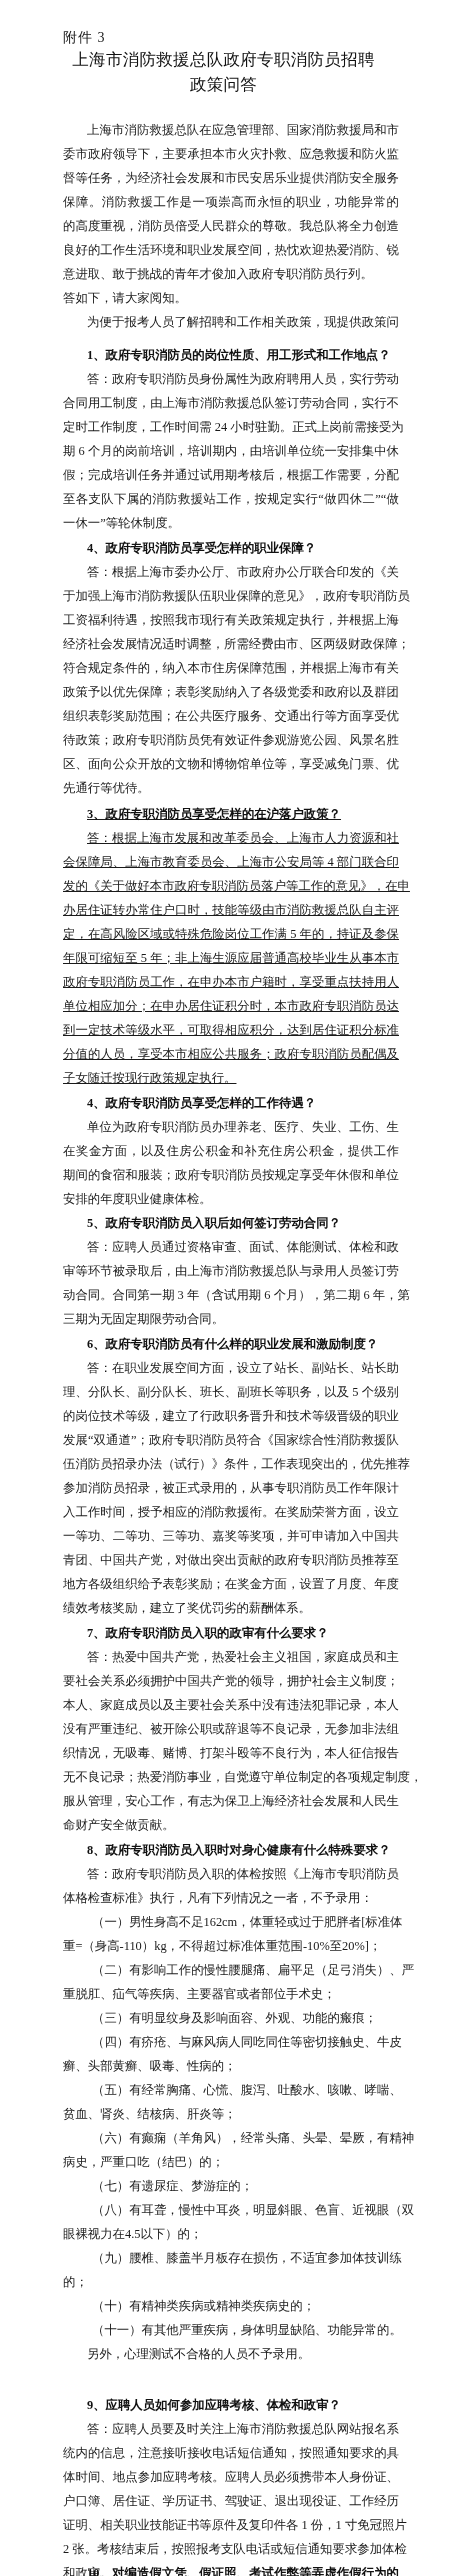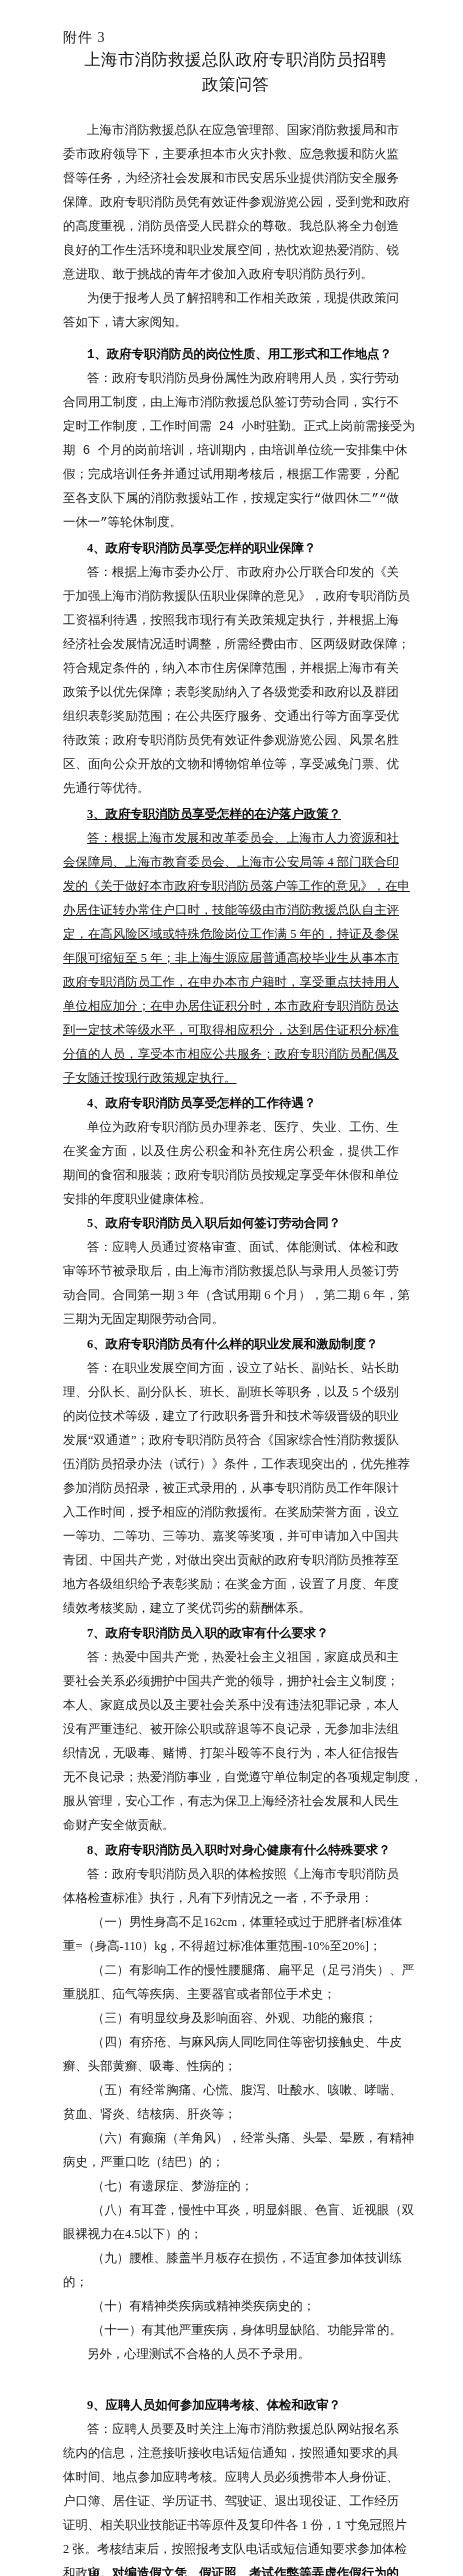--- a/index.html
+++ b/index.html
@@ -1,19 +1,19 @@
 <!DOCTYPE html>
 <html style="font-size:8.2px"><head>
 <meta charset="utf-8">
 <style>
   html, body { margin: 0; padding: 0; background: #ffffff; }
   body { width: 464px; height: 2625px; position: relative; overflow: hidden;
          font-family: "Liberation Serif", "DejaVu Serif", serif; color: #1a1a1a; }
   .attach { position: absolute; left: 63px; top: 29px; font-size: 14px; letter-spacing: 1px; }
-  .title { position: absolute; left: 12px; width: 447px; text-align: center; font-size: 16.5px; letter-spacing: 0.3px; color: #111; }
+  .title { position: absolute; left: 0; width: 447px; text-align: center; font-size: 16.5px; letter-spacing: 0.3px; color: #111; }
   .t1 { top: 49px; }
   .t2 { top: 74px; }
   .sec { position: absolute; left: 63px; width: 336px; }
   .ln { height: 24px; line-height: 24px; font-size: 12.4px; white-space: nowrap;
         text-align: justify; text-align-last: justify; overflow: visible; }
   .ln.last { text-align-last: left; }
   .ln.ind { padding-left: 24px; }
   .ln.sub { padding-left: 29px; }
   .ln.h { font-weight: bold; color: #111; }
 </style>
@@ -22,28 +22,28 @@
 
 <div>
   <div class="attach">附件 3</div>
   <div class="title t1">上海市消防救援总队政府专职消防员招聘</div>
   <div class="title t2">政策问答</div>
   <div id="content">
       <div class="sec" style="top: 118px;">
         <div class="ln ind">上海市消防救援总队在应急管理部、国家消防救援局和市</div>
         <div class="ln">委市政府领导下，主要承担本市火灾扑救、应急救援和防火监</div>
         <div class="ln">督等任务，为经济社会发展和市民安居乐业提供消防安全服务</div>
-        <div class="ln">保障。政府专职消防员凭有效证件参观游览公园，受到党和政府</div>
+        <div class="ln">保障。消防救援工作是一项崇高而永恒的职业，功能异常的</div>
         <div class="ln">的高度重视，消防员倍受人民群众的尊敬。我总队将全力创造</div>
         <div class="ln">良好的工作生活环境和职业发展空间，热忱欢迎热爱消防、锐</div>
         <div class="ln last">意进取、敢于挑战的青年才俊加入政府专职消防员行列。</div>
+        <div class="ln last">答如下，请大家阅知。</div>
         <div class="ln ind">为便于报考人员了解招聘和工作相关政策，现提供政策问</div>
-        <div class="ln last">答如下，请大家阅知。</div>
       </div>
-      <div class="sec" style="top: 343px; font-family: Liberation Mono, monospace;">
+      <div class="sec" style="top: 343px;">
         <div class="ln last ind h">1、政府专职消防员的岗位性质、用工形式和工作地点？</div>
         <div class="ln ind">答：政府专职消防员身份属性为政府聘用人员，实行劳动</div>
         <div class="ln">合同用工制度，由上海市消防救援总队签订劳动合同，实行不</div>
         <div class="ln">定时工作制度，工作时间需 24 小时驻勤。正式上岗前需接受为</div>
         <div class="ln">期 6 个月的岗前培训，培训期内，由培训单位统一安排集中休</div>
         <div class="ln">假；完成培训任务并通过试用期考核后，根据工作需要，分配</div>
         <div class="ln">至各支队下属的消防救援站工作，按规定实行“做四休二”“做</div>
         <div class="ln last">一休一”等轮休制度。</div>
       </div>
       <div class="sec" style="top: 536px;">

